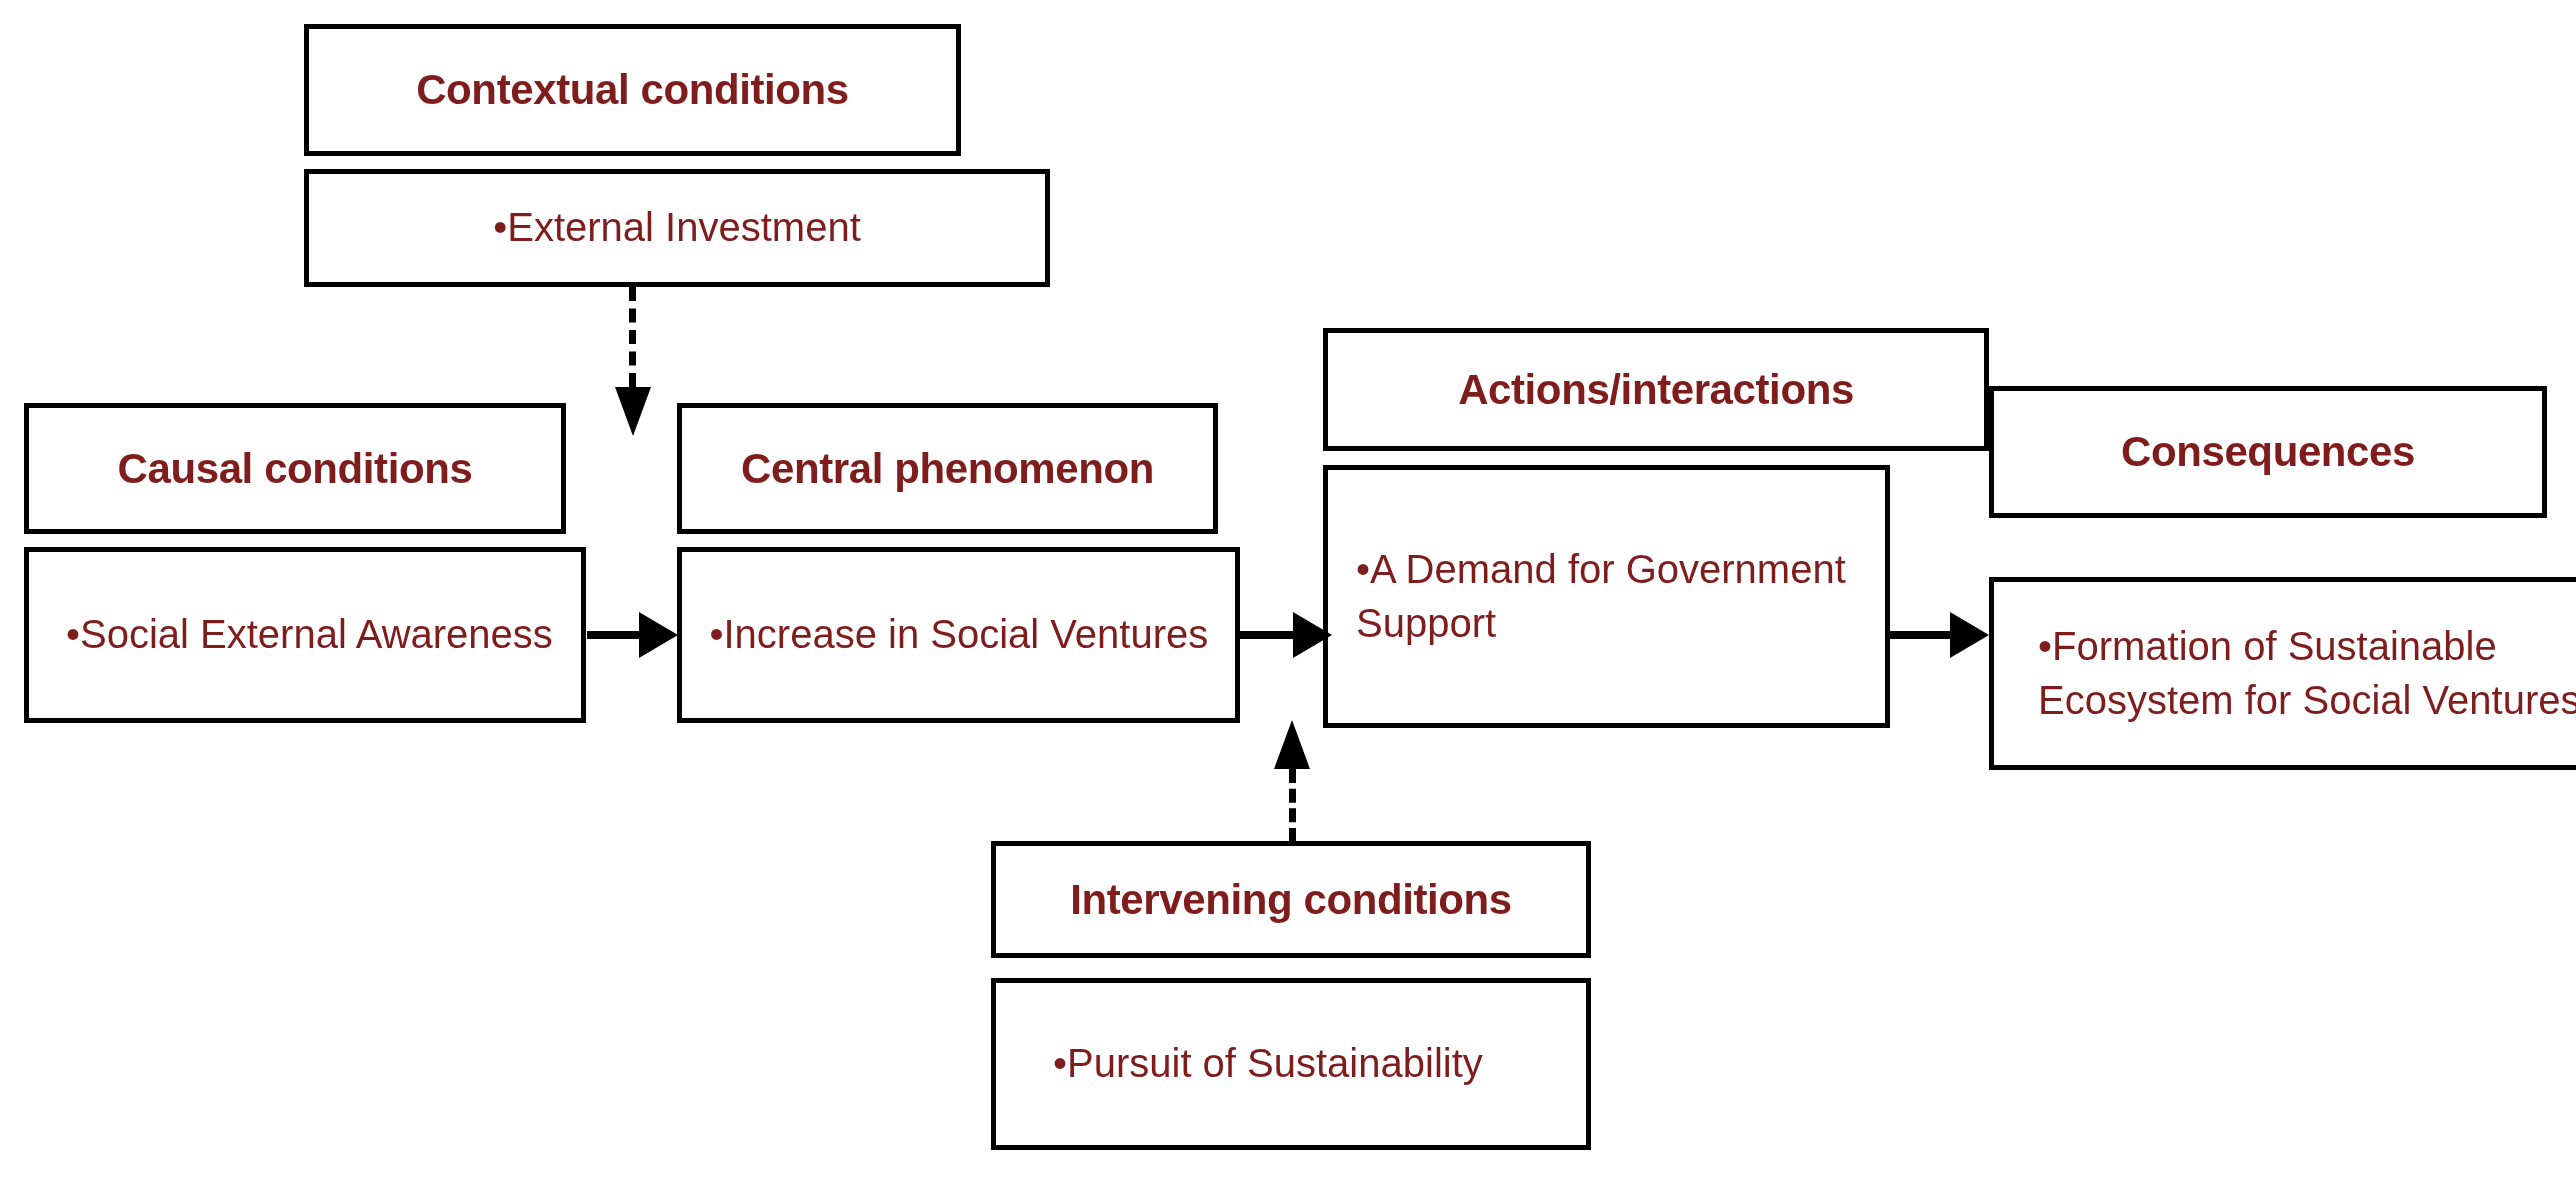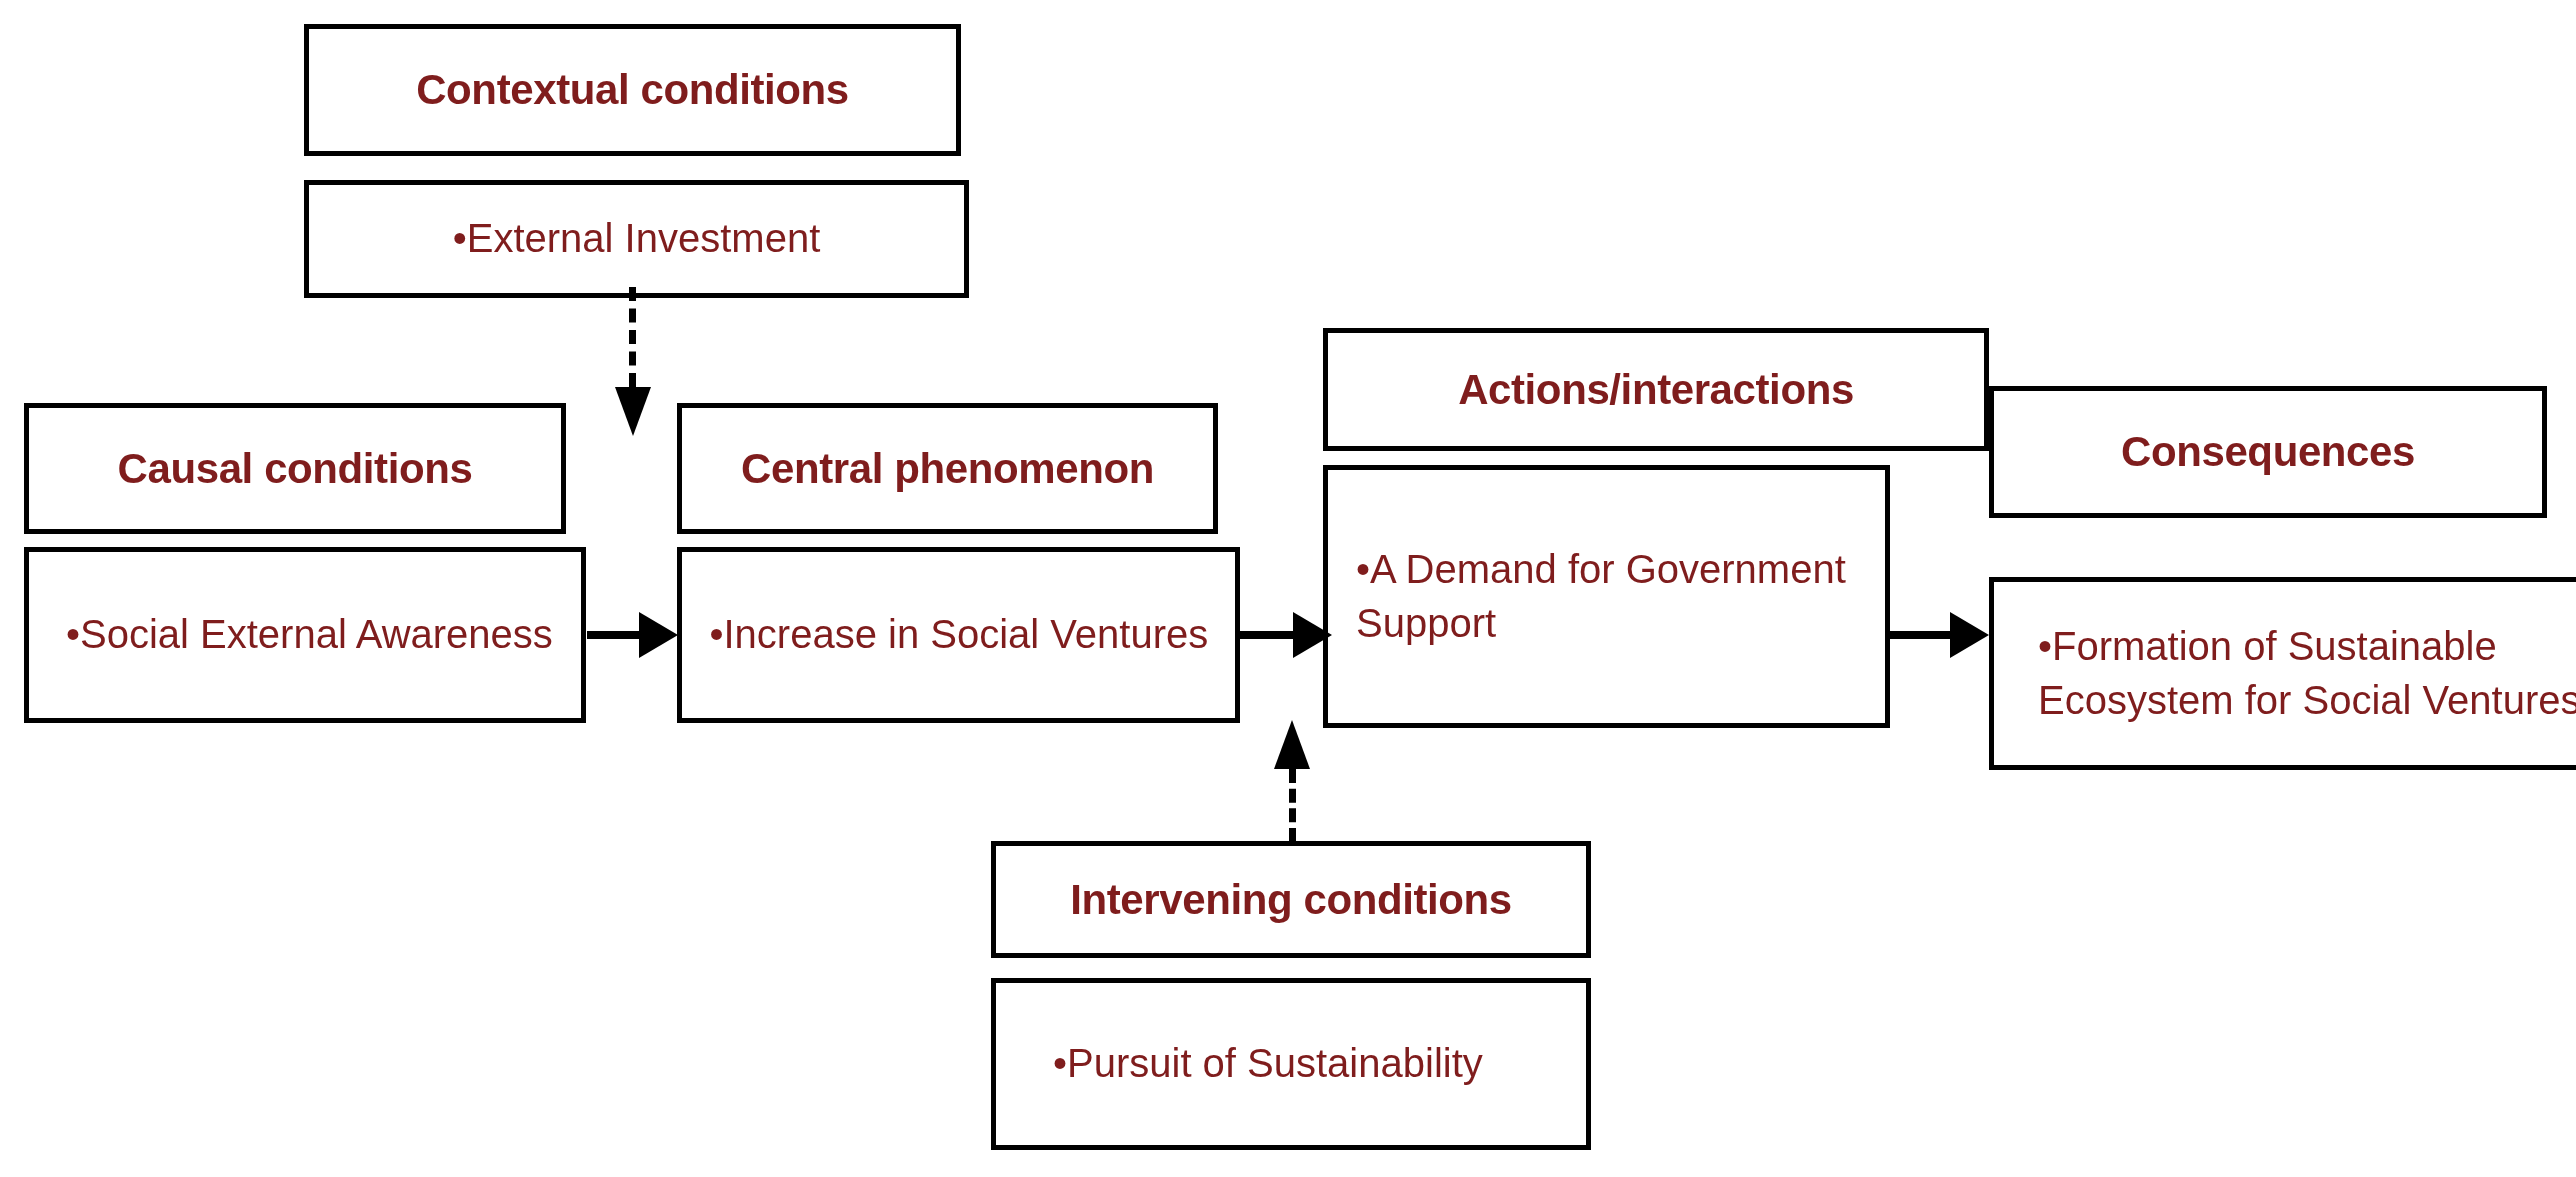--- a/index.html
+++ b/index.html
@@ -36,21 +36,21 @@
 
   
   #box-contextual-header   { left: 304px;  top: 24px;   width: 657px; height: 132px; }
   #box-causal-header       { left: 24px;   top: 403px;  width: 542px; height: 131px; }
   #box-central-header      { left: 677px;  top: 403px;  width: 541px; height: 131px; }
   #box-actions-header      { left: 1323px; top: 328px;  width: 666px; height: 123px; }
   #box-consequences-header { left: 1989px; top: 386px;  width: 558px; height: 132px; }
   #box-intervening-header  { left: 991px; top: 841px; width: 600px; height: 117px; }
 
   
-  #box-contextual-body   { left: 304px;  top: 180px;  width: 665px; height: 118px; }
+  #box-contextual-body   { left: 304px;  top: 169px;  width: 746px; height: 118px; }
   #box-causal-body       { left: 24px;   top: 547px;  width: 562px; height: 176px; padding-left: 37px; }
   #box-central-body      { left: 677px;  top: 547px;  width: 563px; height: 176px; padding-left: 27.5px; }
   #box-actions-body      { left: 1323px; top: 465px;  width: 567px; height: 263px; padding-left: 28px; padding-right: 12px; }
   #box-consequences-body { left: 1989px; top: 531px;  width: 664px; height: 193px; padding-left: 44px; padding-right: 16px; margin-top: 46px; }
   #box-intervening-body  { left: 991px; top: 978px; width: 600px; height: 172px; padding-left: 57px; }
 
   
   .h-line { position: absolute; height: 8px; background: #000000; }
   .head-right {
     position: absolute; width: 0; height: 0;

